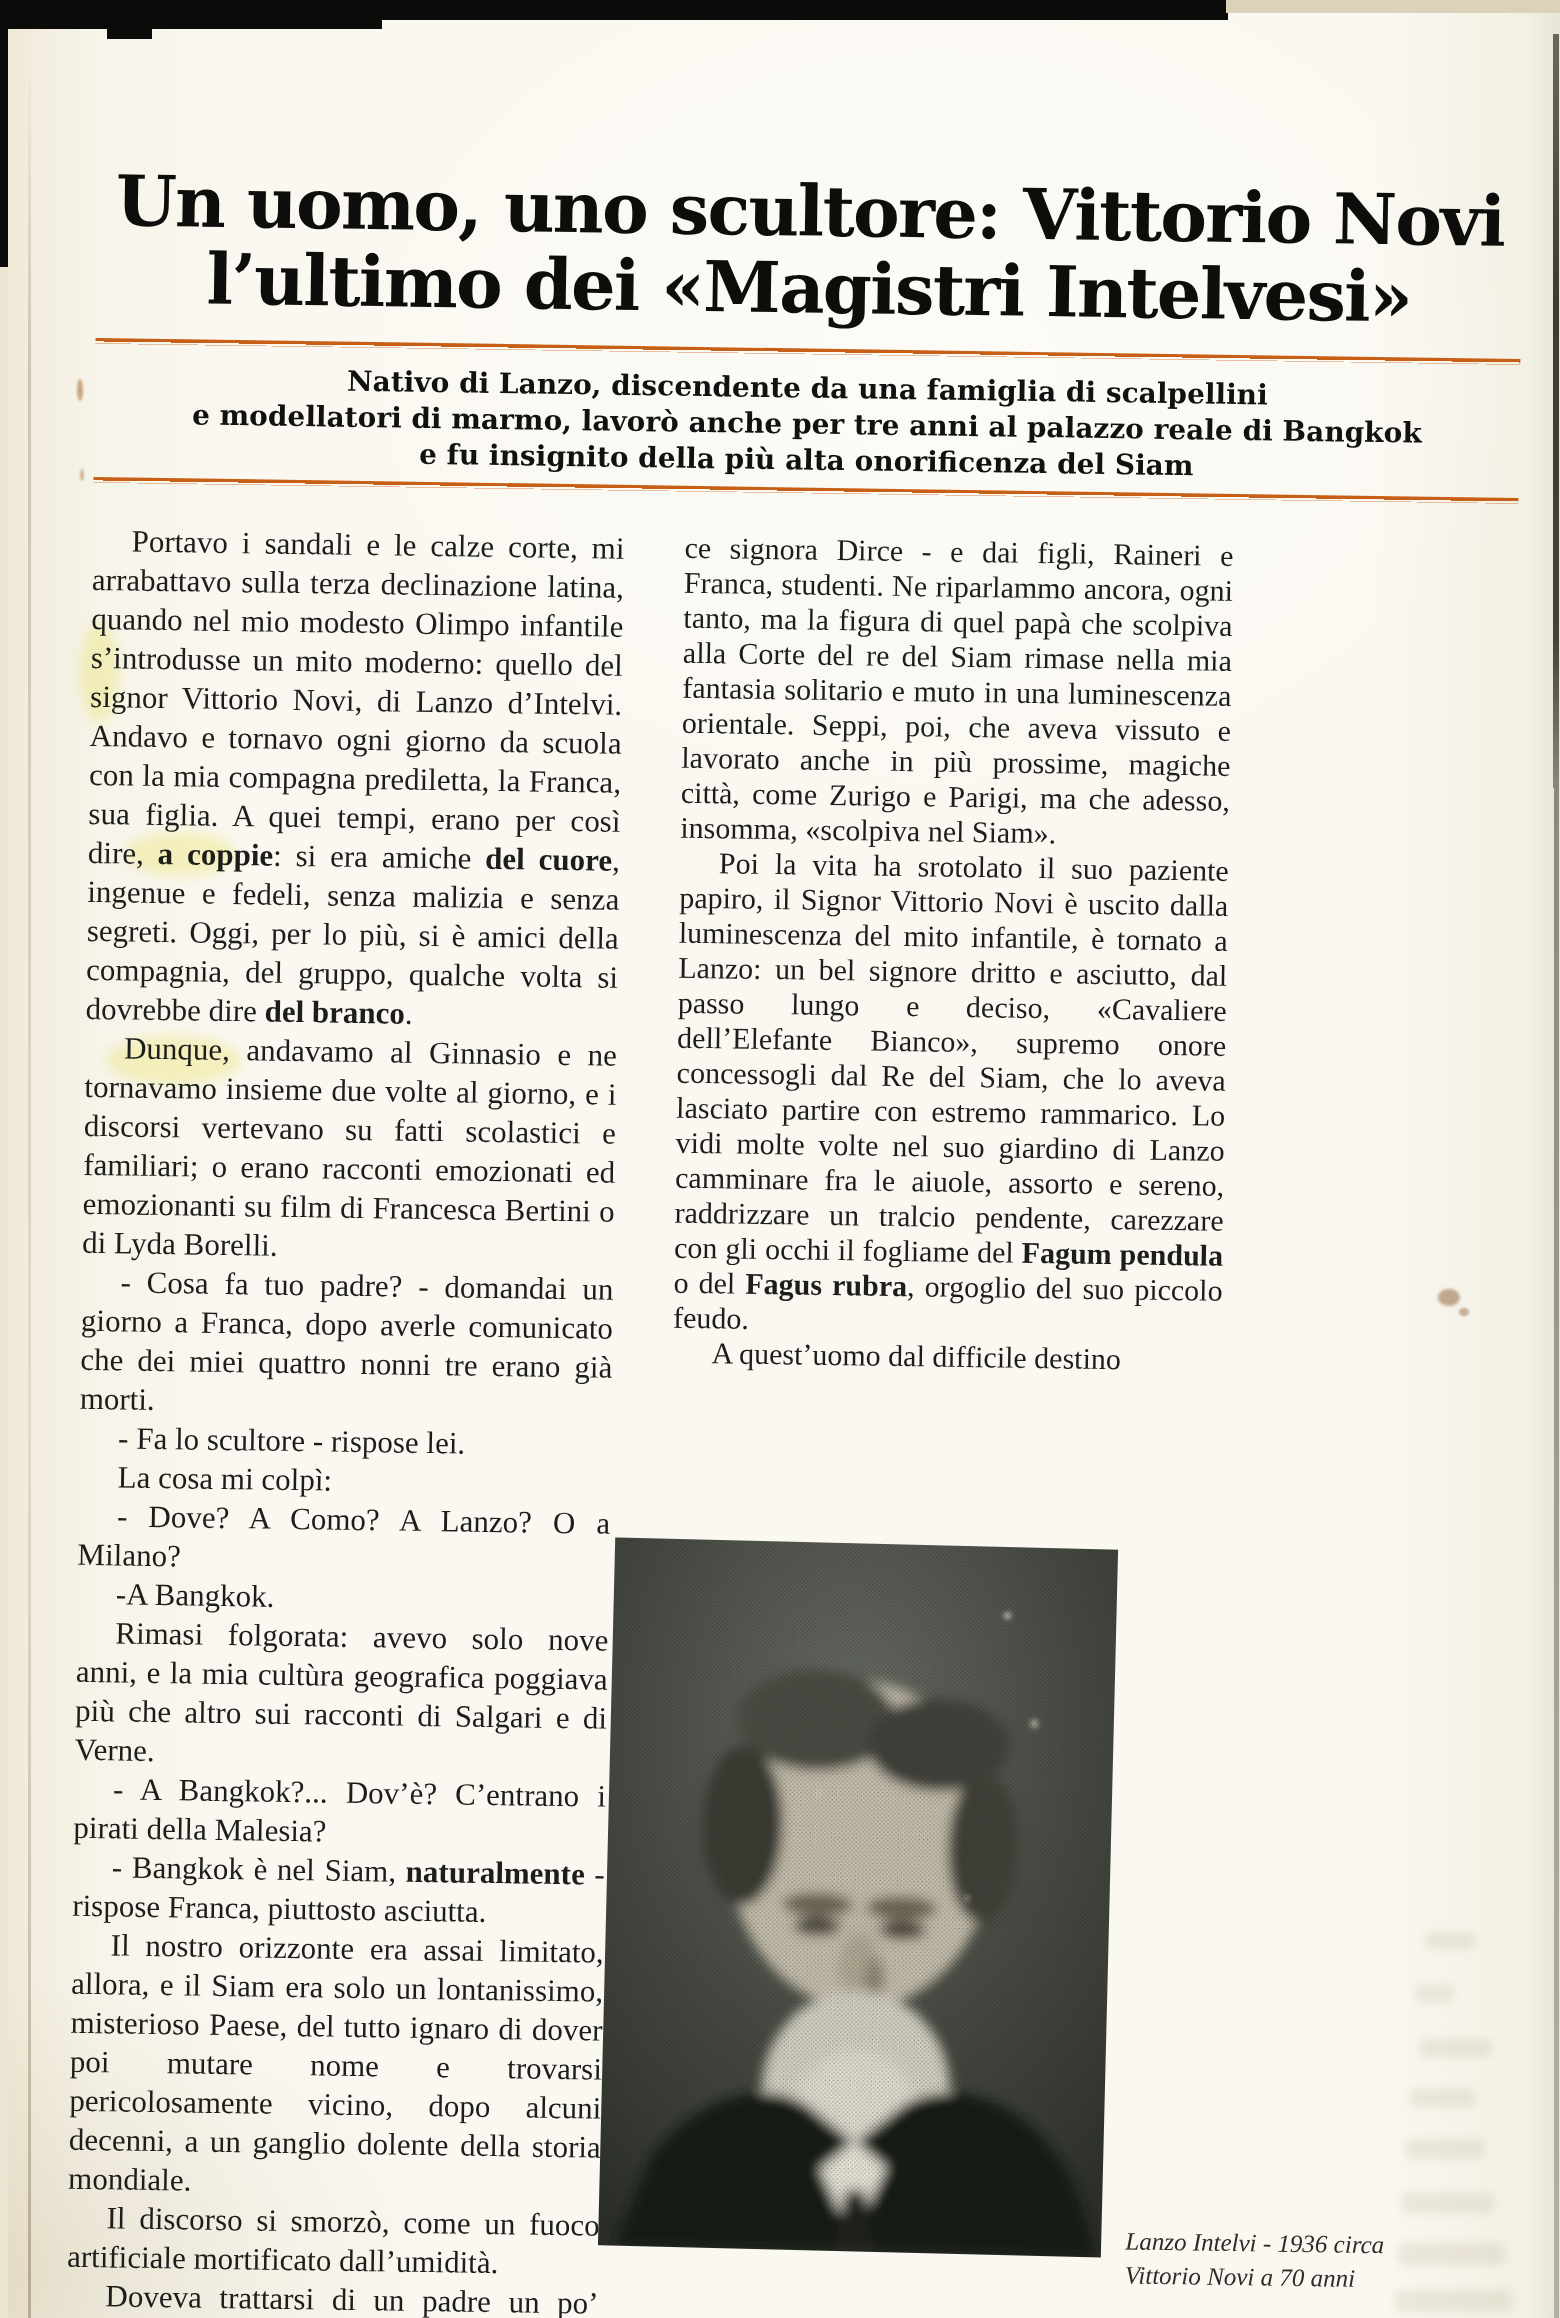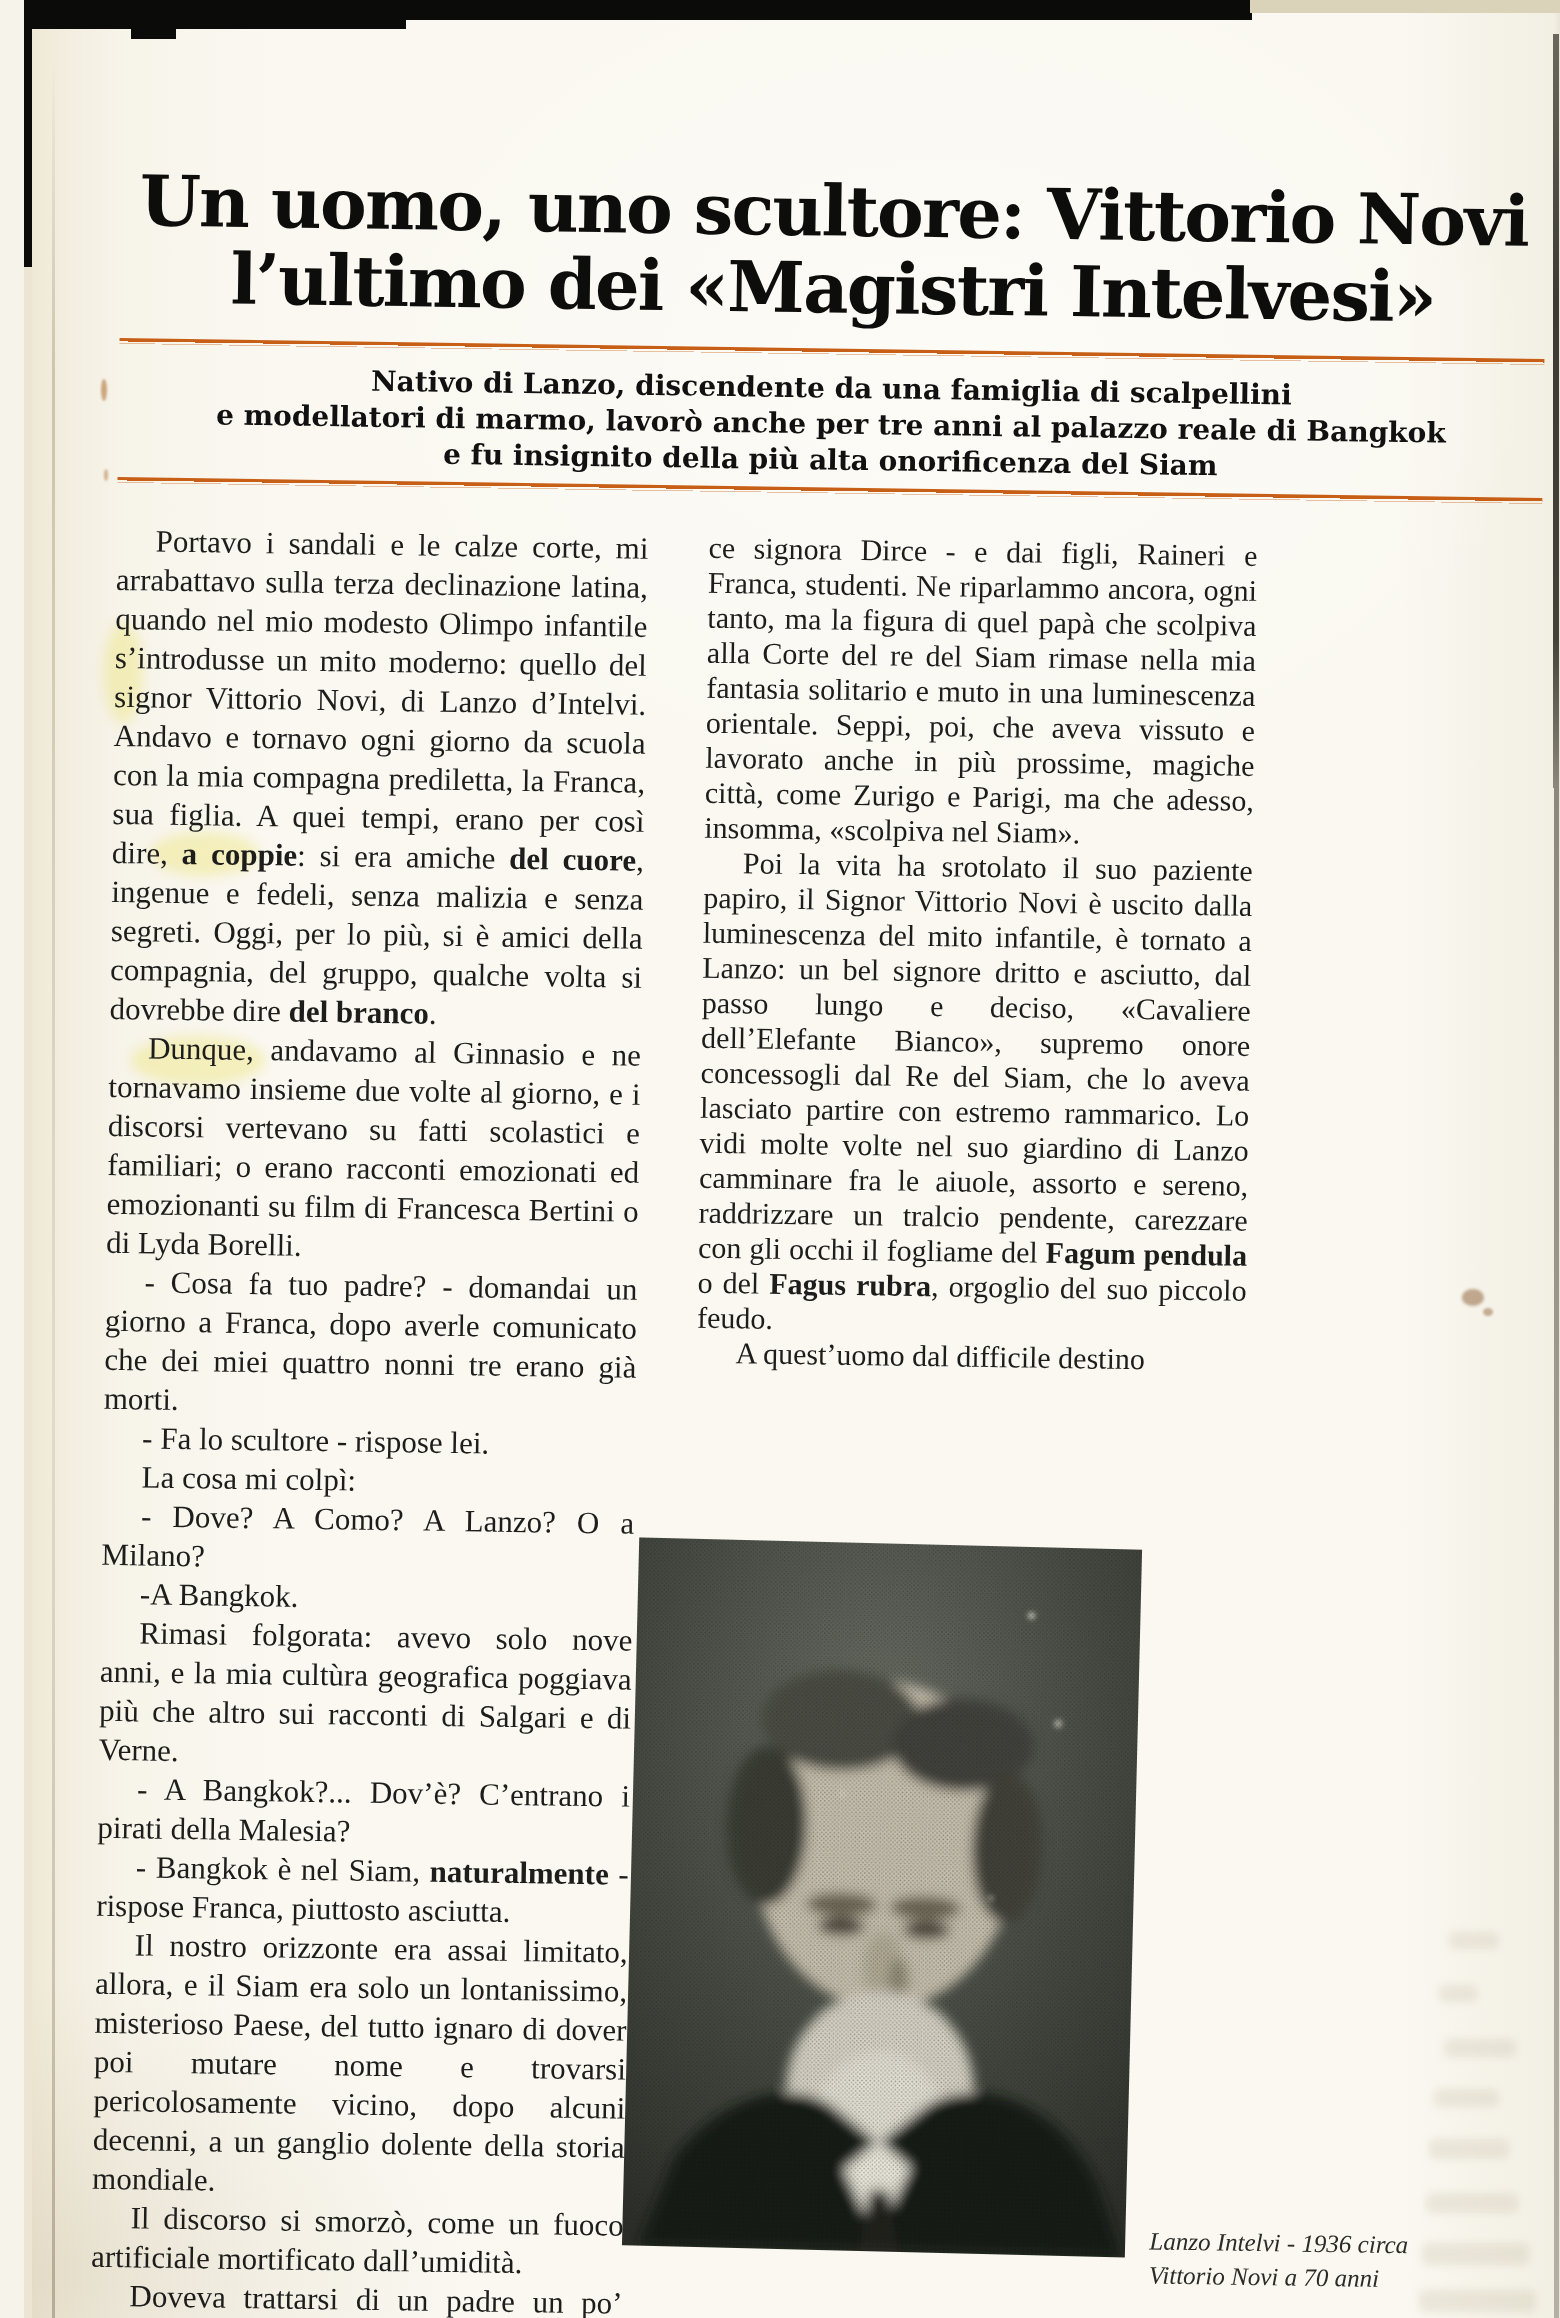--- a/index.html
+++ b/index.html
@@ -8,21 +8,20 @@
     background:#f6f3eb;
     font-family:"Liberation Serif", serif;
   }
   
   .page{
     position:absolute;inset:0;
     background:
       radial-gradient(964px 713px at 60% 16%, #fcfbf6 0%, rgba(252,251,246,0) 62%),
       radial-gradient(587px 419px at 2% 98%, rgba(208,197,170,.38) 0%, rgba(208,197,170,0) 70%),
       linear-gradient(90deg,#eee7d4 0px,#f2edde 35px,#f7f4ea 101px,#faf8f1 251px,#faf8f1 1375px,#f2efe3 1530px,#e8e5d7 100%);
-    margin-left: 24px;
   }
   .crease{
     position:absolute;left:28px;top:59px;bottom:0;width:2.5px;
     background:linear-gradient(180deg, rgba(150,130,95,0), rgba(150,130,95,.38) 14%, rgba(150,130,95,.16) 60%, rgba(120,100,70,.42) 100%);
   }
   .edge-top-1{position:absolute;left:0;top:0;width:1228px;height:20px;background:#0b0b0a;}
   .edge-top-2{position:absolute;left:0;top:0;width:382px;height:29px;background:#0b0b0a;}
   .edge-top-3{position:absolute;left:107px;top:0;width:45px;height:39px;background:#0b0b0a;}
   .edge-top-right{position:absolute;left:1226px;top:0;width:335px;height:13.4px;background:#dbd2ba;}
   .edge-left{position:absolute;left:0;top:0;width:8.4px;height:267px;background:#0b0b0a;}

